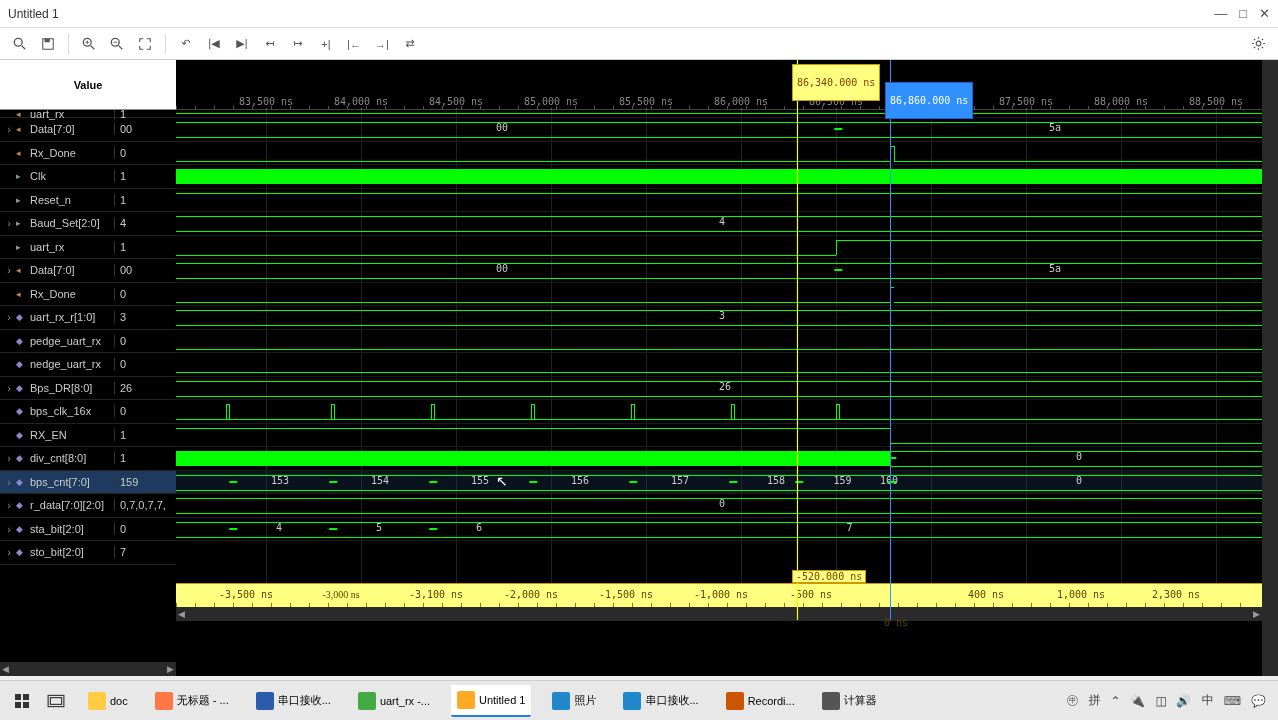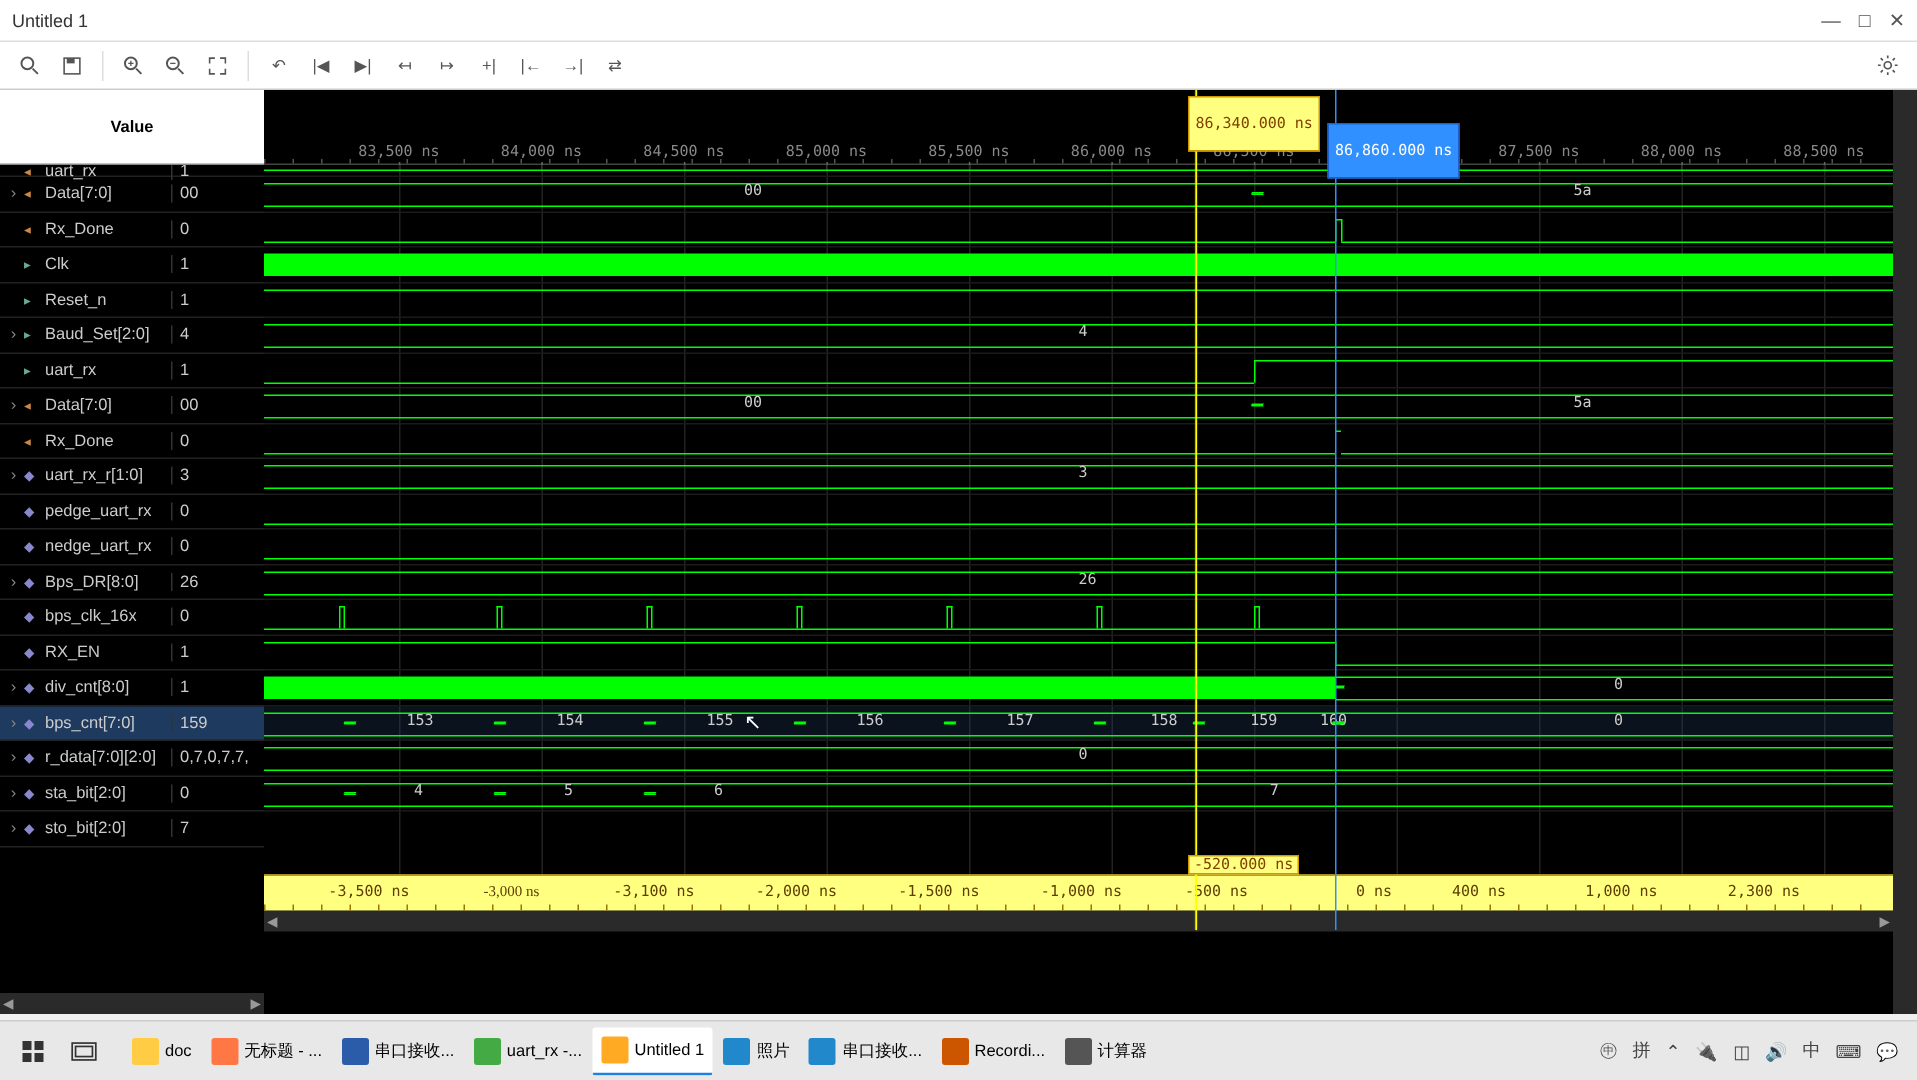--- a/index.html
+++ b/index.html
@@ -598,21 +598,21 @@
         <div class="minor" style="left: 893px;"></div>
         <div class="minor" style="left: 912px;"></div>
         <div class="minor" style="left: 931px;"></div>
         <div class="minor" style="left: 950px;"></div>
         <div class="minor" style="left: 969px;"></div>
         <div class="minor" style="left: 988px;"></div>
         <div class="minor" style="left: 1007px;"></div>
         <div class="minor" style="left: 1026px;"></div>
         <div class="minor" style="left: 1045px;"></div>
         <div class="minor" style="left: 1064px;"></div>
-        <div class="tick" style="left: 740px; transform: translateX(-50%);">0 ns</div>
+        <div class="tick" style="left: 720px; transform: translateX(-50%); margin-top: 28px;">0 ns</div>
       </div>
     <div class="hscroll-bar">
       <span>◀</span>
       <span style="flex:1"></span>
       <span>▶</span>
     </div>
   <div class="cursor-line yellow" style="left: 621px; height: 560px; top: 0px;"></div>
       <div class="cursor-line blue" style="left: 714px; height: 560px; top: 0px;"></div>
     </div>
 
@@ -627,21 +627,21 @@
         <rect x="1" y="9" width="6" height="6" fill="#333"></rect>
         <rect x="9" y="9" width="6" height="6" fill="#333"></rect>
       </svg>
   </div>
   <div class="item">
       <svg width="18" height="18" viewBox="0 0 16 16">
         <rect x="1" y="3" width="14" height="10" fill="none" stroke="#333"></rect>
         <rect x="3" y="5" width="10" height="6" fill="none" stroke="#333"></rect>
       </svg>
     </div>
-  <div id="taskbar-items" style="display:flex;gap:1px">
+  <div id="taskbar-items" style="display:flex;gap:15px">
       <div class="item">
         <span class="ticon" style="background: rgb(255, 204, 68); border-radius: 2px;"></span>
         <span>doc</span>
       </div>
       <div class="item">
         <span class="ticon" style="background: rgb(255, 119, 68); border-radius: 2px;"></span>
         <span>无标题 - ...</span>
       </div>
       <div class="item">
         <span class="ticon" style="background: rgb(42, 92, 170); border-radius: 2px;"></span>

